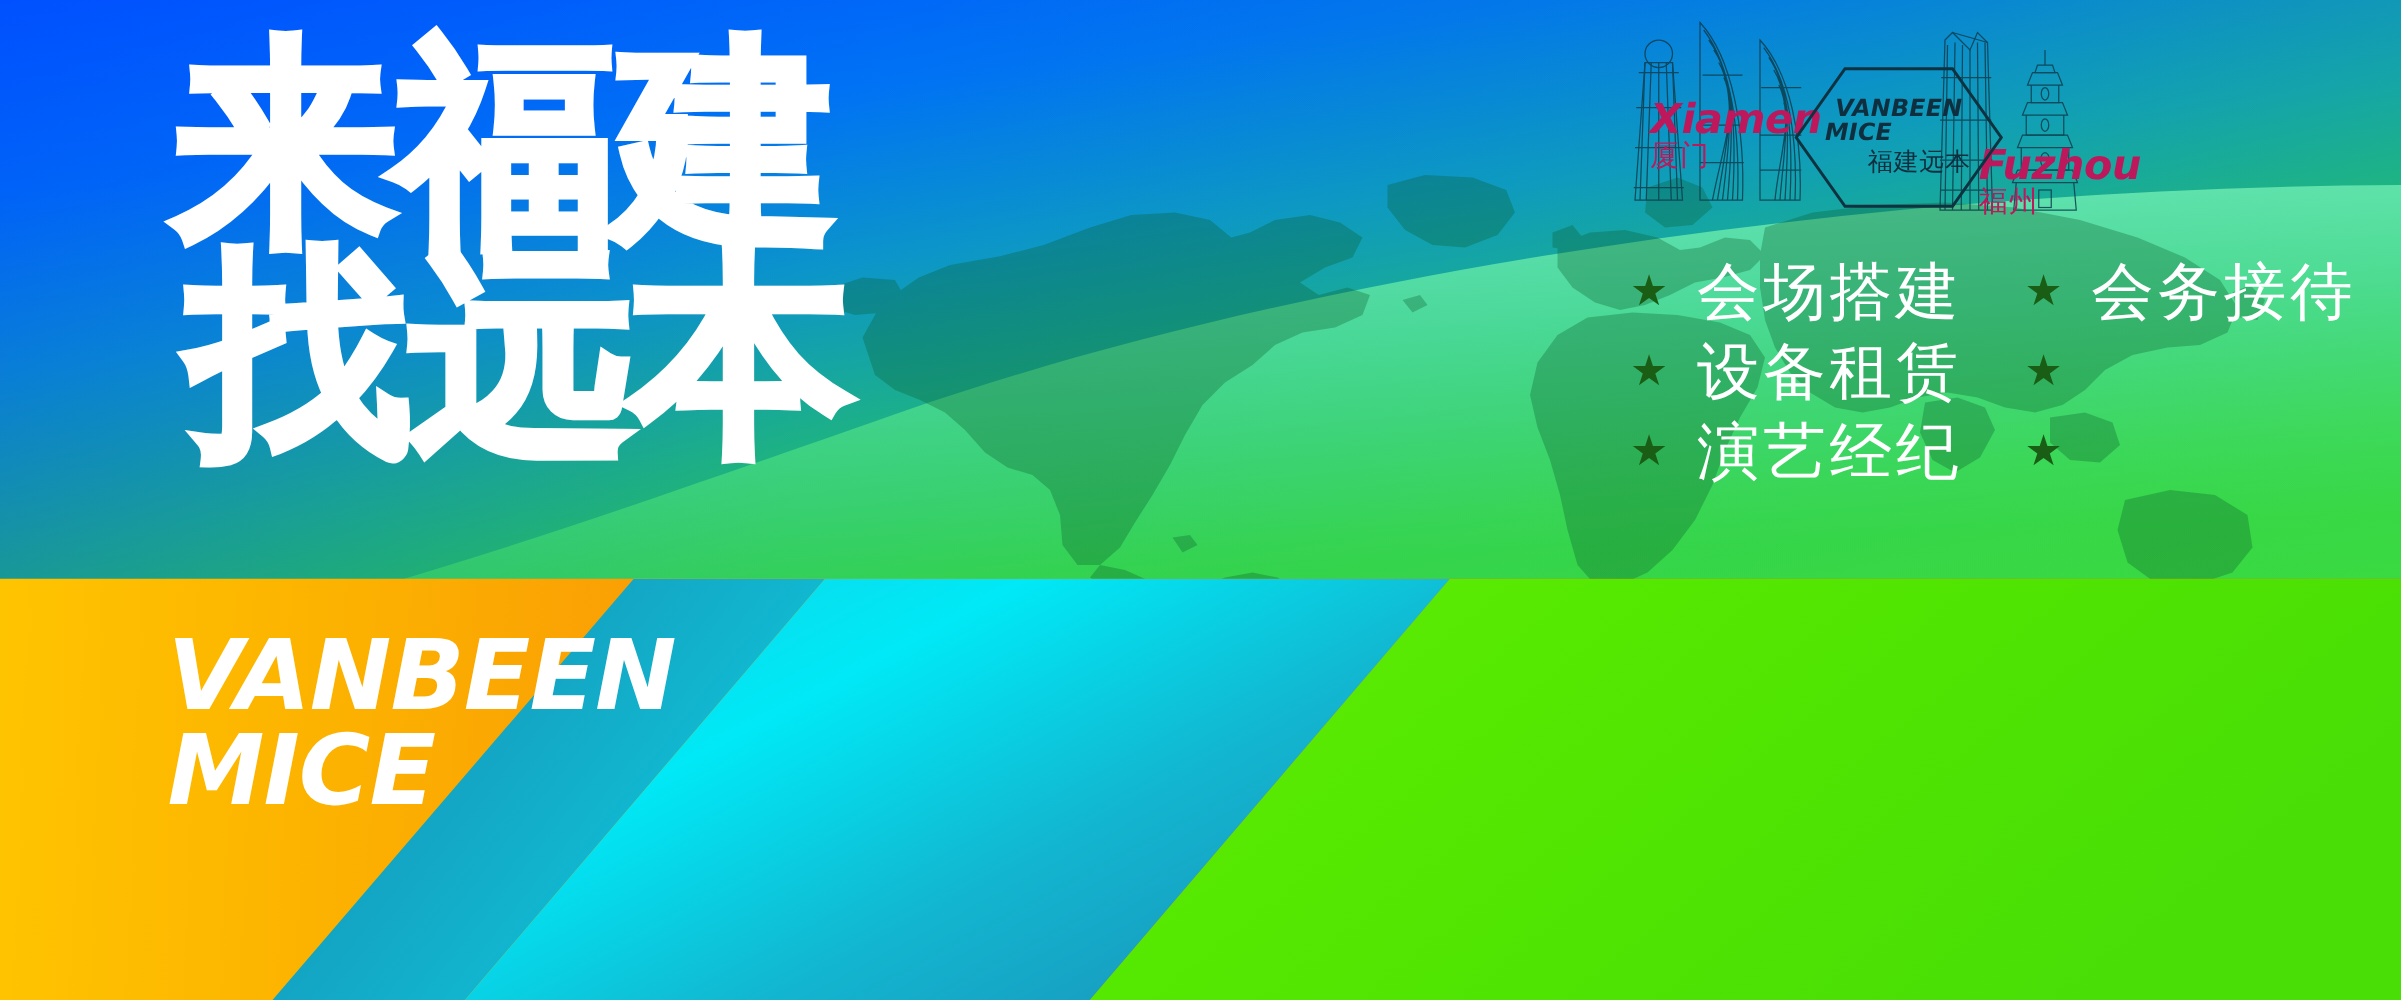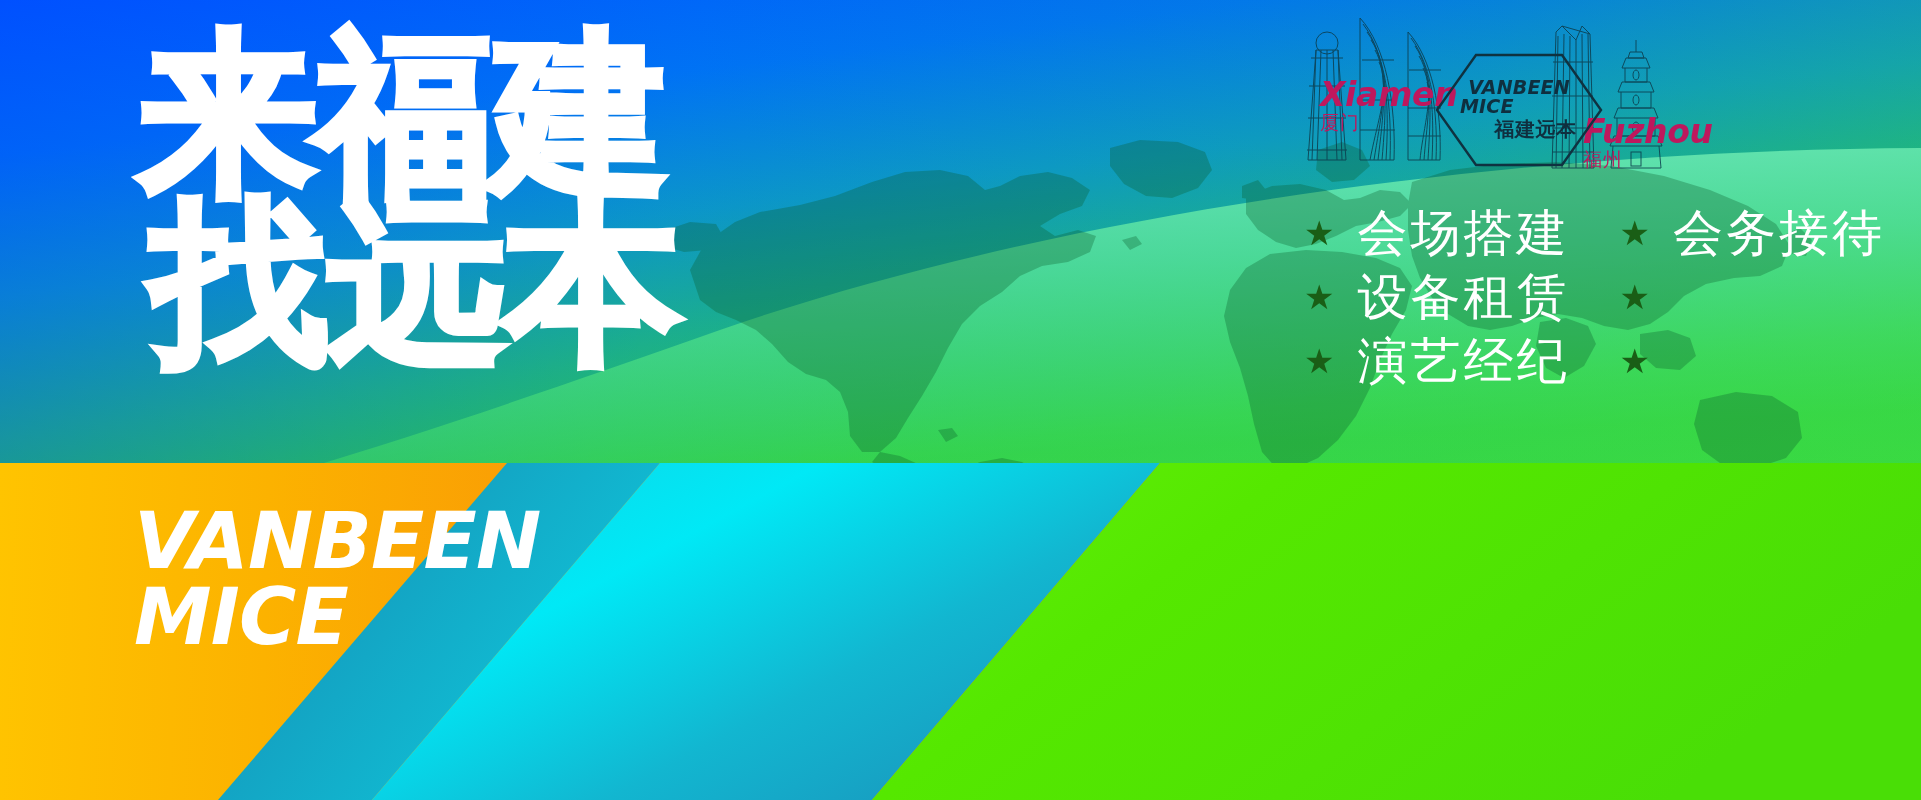--- a/index.html
+++ b/index.html
@@ -75,35 +75,35 @@
   .city-art{position:absolute;left:0;top:0;}
   .city-label{
     position:absolute;color:#be185d;z-index:5;
     font-family:"DejaVu Sans","Liberation Sans",sans-serif;
   }
   .city-label .en{
     display:block;font-style:italic;font-weight:900;font-size:33px;line-height:1;
     letter-spacing:-.01em;
   }
   .city-label .cn{
-    display:block;font-size:19px;line-height:1.25;font-weight:400;letter-spacing:.04em;
+    display:block;font-size:23px;line-height:1.25;font-weight:400;letter-spacing:.04em;
   }
   #xiamen-label{left:1320px;top:78px;}
   #fuzhou-label{left:1583px;top:78px;margin-top:37px;}
 
   .hexlogo{position:absolute;left:1434px;top:52px;width:170px;height:116px;z-index:6;}
   .hex-txt{
     position:absolute;left:0;top:0;width:170px;height:116px;
     display:flex;flex-direction:column;align-items:center;justify-content:center;
     color:#0f2f3f;
     font-family:"DejaVu Sans","Liberation Sans",sans-serif;
   }
   .hex-txt .l1{font-style:italic;font-weight:900;font-size:19px;line-height:1.02;letter-spacing:.01em;}
   .hex-txt .l2{font-style:italic;font-weight:900;font-size:19px;line-height:1.02;letter-spacing:.01em;align-self:flex-start;margin-left:26px;}
-  .hex-txt .l3{font-weight:700;font-size:20px;line-height:1.25;letter-spacing:.03em;margin-top:1px;margin-left:33px;}
+  .hex-txt .l3{font-weight:400;font-size:20px;line-height:1.25;letter-spacing:.03em;margin-top:1px;margin-left:33px;}
 
   
   .bottombar{
     position:absolute;left:0;top:463px;width:1921px;height:337px;overflow:hidden;
     background:linear-gradient(92deg,#FFC400 0%,#FCB200 14%,#F99407 34%,#F87D08 50%,#F7740A 62%);
   }
   .bottombar .shapes{position:absolute;left:0;top:0;width:1921px;height:337px;}
   .brand{
     position:absolute;left:134px;top:40px;
     color:#fff;z-index:4;

